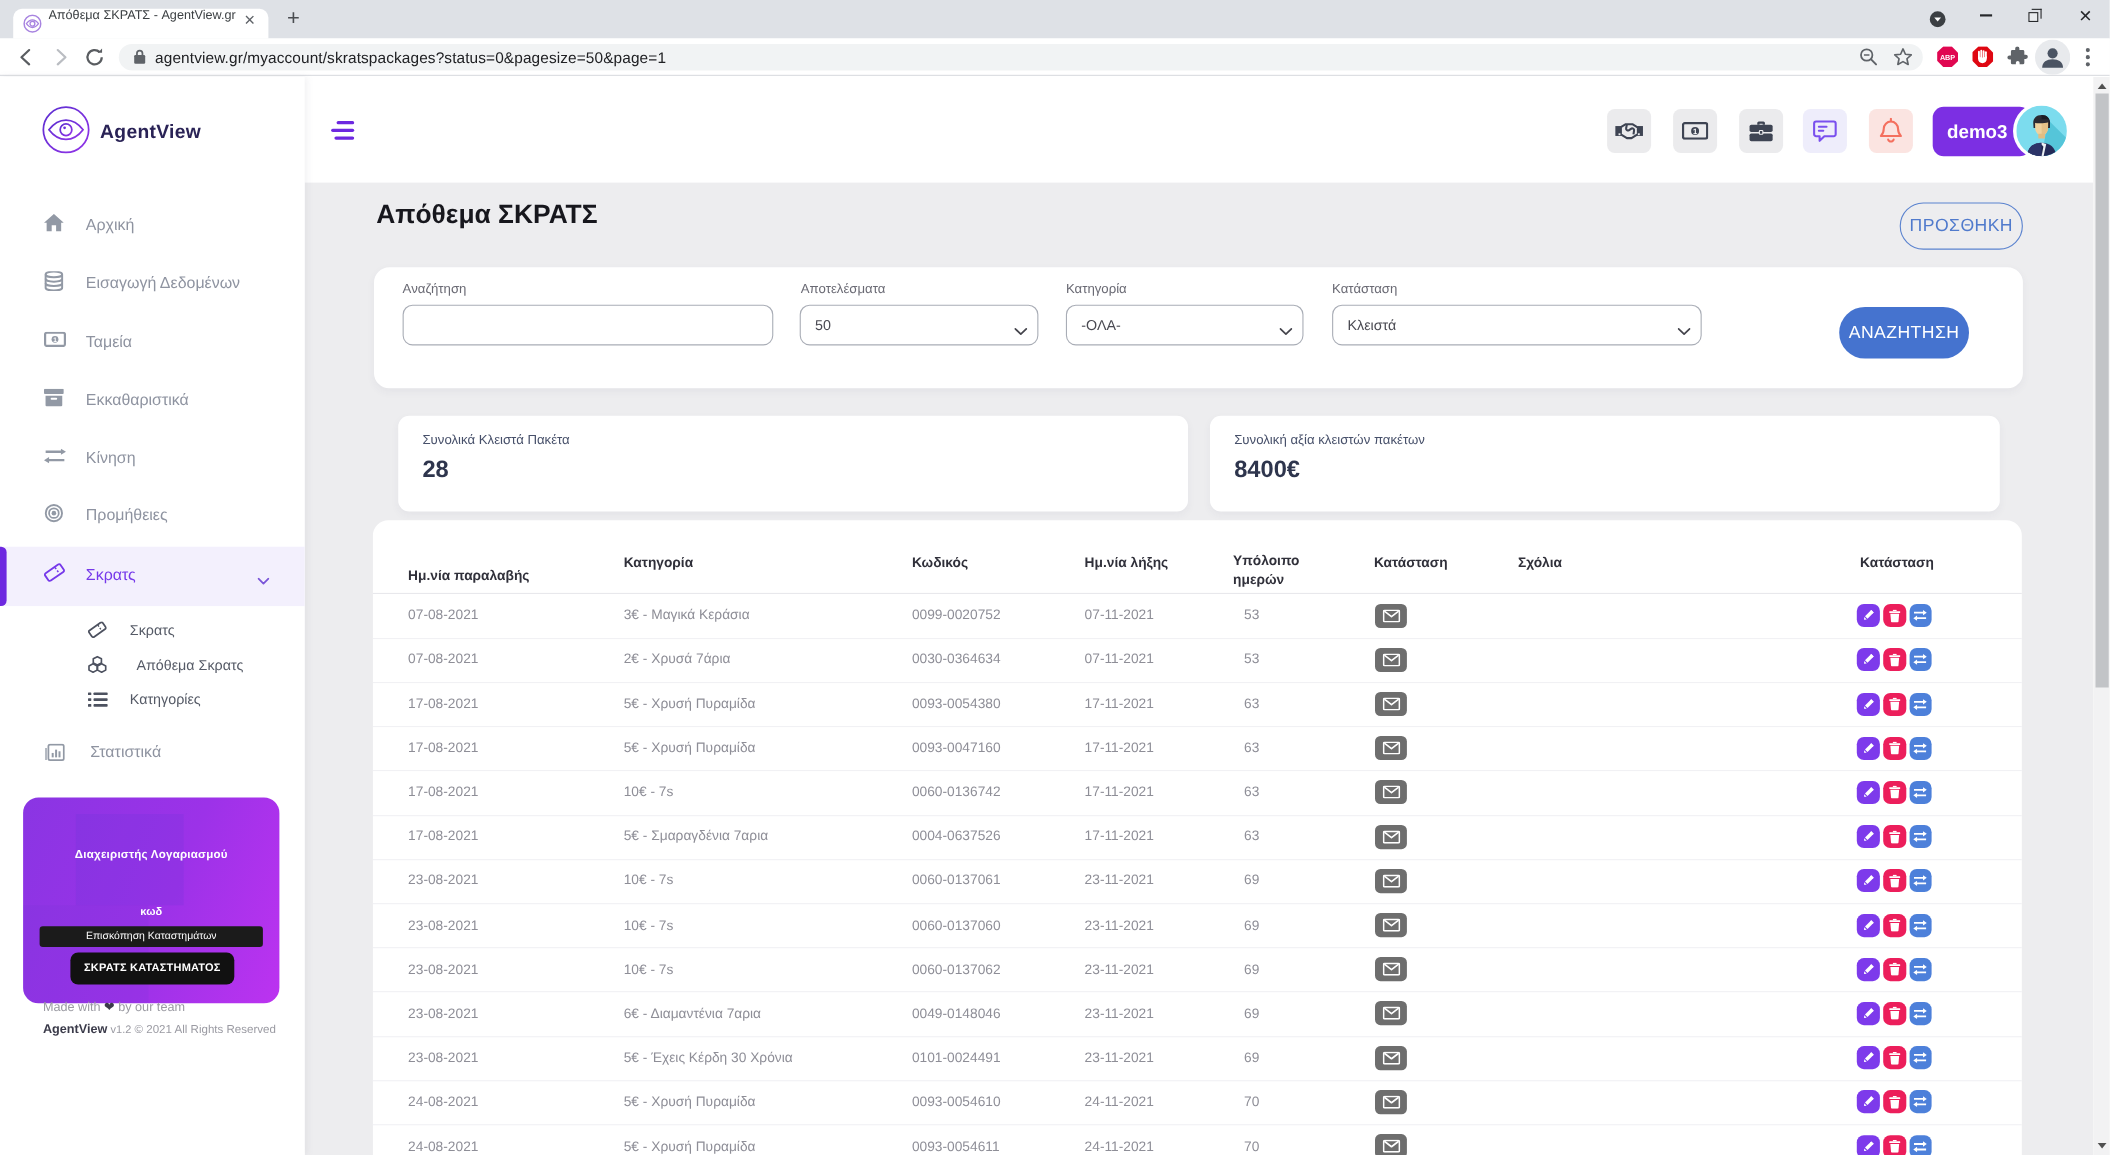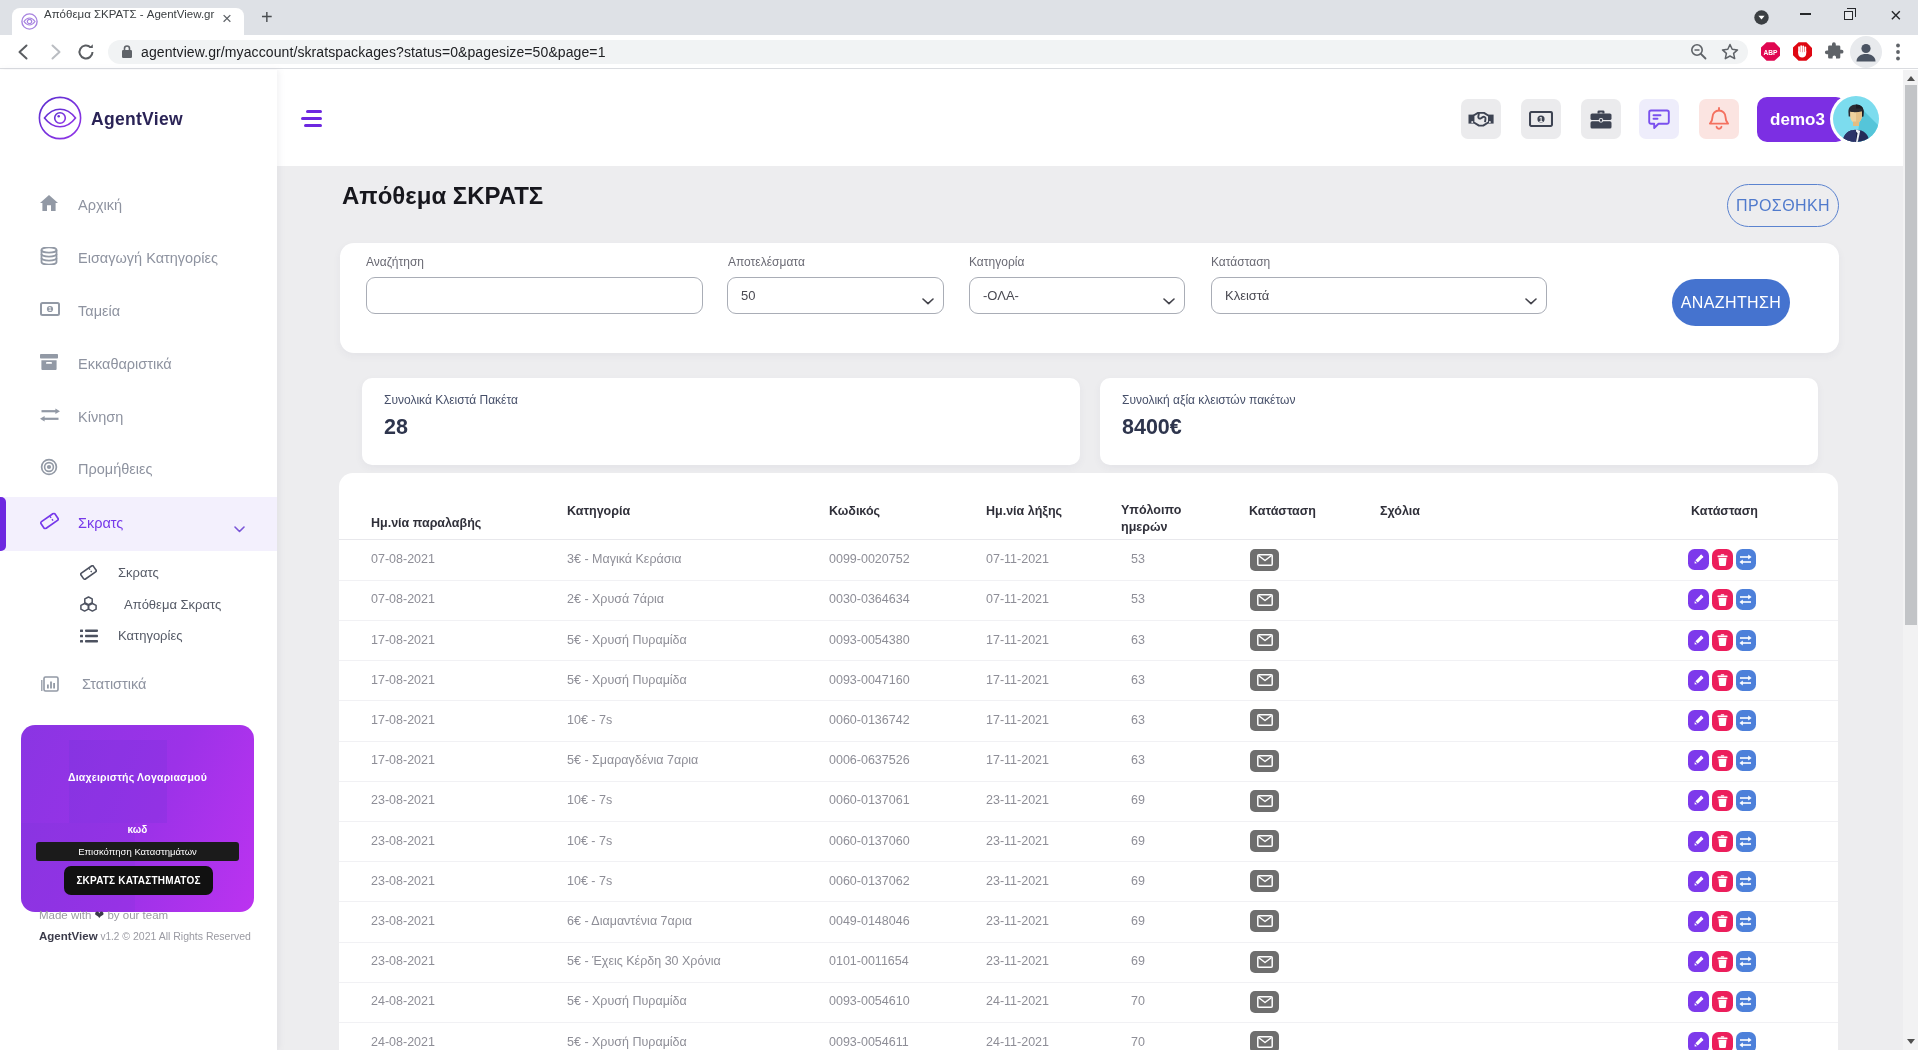--- a/index.html
+++ b/index.html
@@ -197,21 +197,21 @@
       </svg></span>
     <span class="mi-txt">Αρχική</span>
   </div>
 <div class="menuitem" style="top:232px">
     <span class="mi-ico"><svg width="18" height="18" viewBox="0 0 18 18">
         <ellipse cx="9" cy="3" rx="7.5" ry="2.6" fill="none" stroke="#9299a5" stroke-width="1.8"></ellipse>
 <path d="M1.5 3 V15 A7.5 2.6 0 0 0 16.5 15 V3" fill="none" stroke="#9299a5" stroke-width="1.8"></path>
 <path d="M1.5 7 A7.5 2.6 0 0 0 16.5 7" fill="none" stroke="#9299a5" stroke-width="1.8"></path>
 <path d="M1.5 11 A7.5 2.6 0 0 0 16.5 11" fill="none" stroke="#9299a5" stroke-width="1.8"></path>
       </svg></span>
-    <span class="mi-txt">Εισαγωγή Κατηγορίες</span>
+    <span class="mi-txt">Εισαγωγή Δεδομένων</span>
   </div>
 <div class="menuitem" style="top:285px">
     <span class="mi-ico"><svg width="20" height="14" viewBox="0 0 20 14">
         <rect x="1" y="1" width="18" height="12" rx="1.5" fill="none" stroke="#9299a5" stroke-width="2"></rect>
 <circle cx="10" cy="7" r="3.1" fill="#9299a5"></circle>
         <text x="10" y="9.2" font-size="6" fill="#fff" text-anchor="middle" font-family="Liberation Sans" font-weight="bold">1</text>
       </svg></span>
     <span class="mi-txt">Ταμεία</span>
   </div>
 <div class="menuitem" style="top:338px">
@@ -526,21 +526,21 @@
         <line x1="1" y1="3" x2="10" y2="3"></line>
         <path d="M9.2 0.6 L12.6 3 L9.2 5.4 Z" stroke="none"></path>
 <line x1="3" y1="8" x2="12" y2="8"></line>
         <path d="M3.8 5.6 L0.4 8 L3.8 10.4 Z" stroke="none"></path>
       </g>
     </svg>
   </div>
 <div class="rowline" style="top:740.5px"></div>
 <div class="td" style="left:371px;top:753.1px">17-08-2021</div>
 <div class="td" style="left:567px;top:753.1px">5€ - Σμαραγδένια 7αρια</div>
-<div class="td" style="left:829px;top:753.1px">0006-0637526</div>
+<div class="td" style="left:829px;top:753.1px">0004-0637526</div>
 <div class="td" style="left:986px;top:753.1px">17-11-2021</div>
 <div class="td" style="left:1131px;top:753.1px">63</div>
 <div class="env" style="left:1250px;top:749.6px">
     <svg width="16" height="12" viewBox="0 0 16 12">
       <rect x="0.8" y="0.8" width="14.4" height="10.4" rx="1" fill="none" stroke="#fff" stroke-width="1.5"></rect>
 <path d="M1.5 1.5 L8 6.5 L14.5 1.5" fill="none" stroke="#fff" stroke-width="1.5" stroke-linejoin="round"></path>
     </svg>
   </div>
 <div class="abtn" style="left:1688px;top:750.1px;background:#7d3aeb">
     <svg width="11" height="11" viewBox="0 0 11 11">
@@ -726,21 +726,21 @@
         <line x1="1" y1="3" x2="10" y2="3"></line>
         <path d="M9.2 0.6 L12.6 3 L9.2 5.4 Z" stroke="none"></path>
 <line x1="3" y1="8" x2="12" y2="8"></line>
         <path d="M3.8 5.6 L0.4 8 L3.8 10.4 Z" stroke="none"></path>
       </g>
     </svg>
   </div>
 <div class="rowline" style="top:941.5px"></div>
 <div class="td" style="left:371px;top:954.1px">23-08-2021</div>
 <div class="td" style="left:567px;top:954.1px">5€ - Έχεις Κέρδη 30 Χρόνια</div>
-<div class="td" style="left:829px;top:954.1px">0101-0011654</div>
+<div class="td" style="left:829px;top:954.1px">0101-0024491</div>
 <div class="td" style="left:986px;top:954.1px">23-11-2021</div>
 <div class="td" style="left:1131px;top:954.1px">69</div>
 <div class="env" style="left:1250px;top:950.6px">
     <svg width="16" height="12" viewBox="0 0 16 12">
       <rect x="0.8" y="0.8" width="14.4" height="10.4" rx="1" fill="none" stroke="#fff" stroke-width="1.5"></rect>
 <path d="M1.5 1.5 L8 6.5 L14.5 1.5" fill="none" stroke="#fff" stroke-width="1.5" stroke-linejoin="round"></path>
     </svg>
   </div>
 <div class="abtn" style="left:1688px;top:951.1px;background:#7d3aeb">
     <svg width="11" height="11" viewBox="0 0 11 11">

